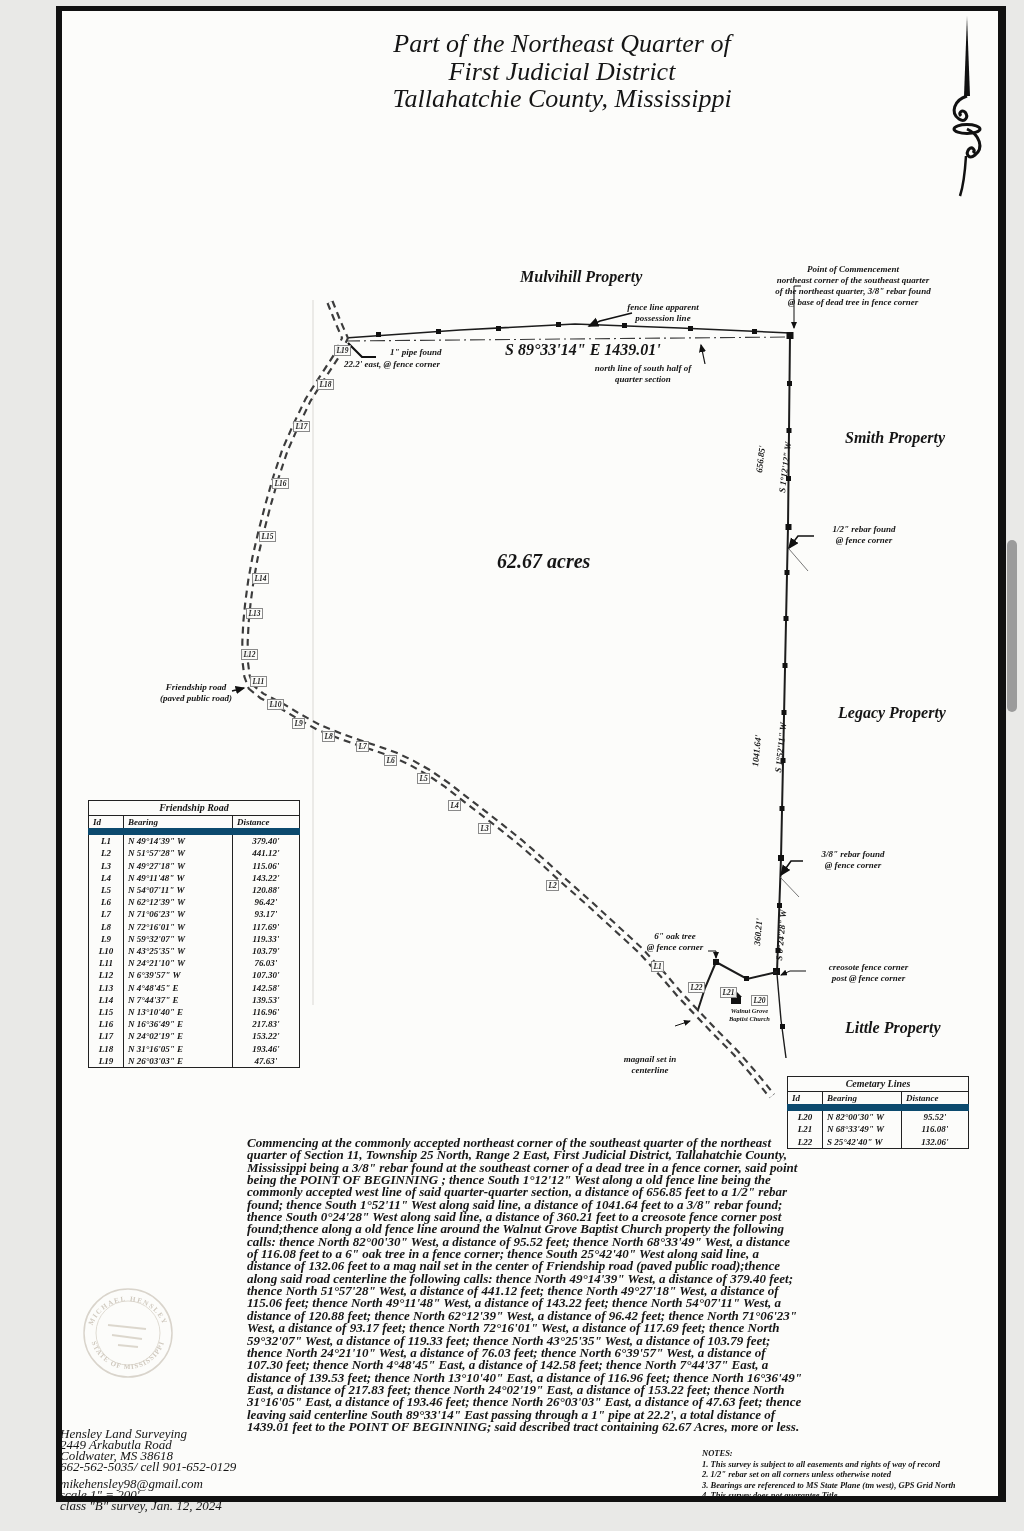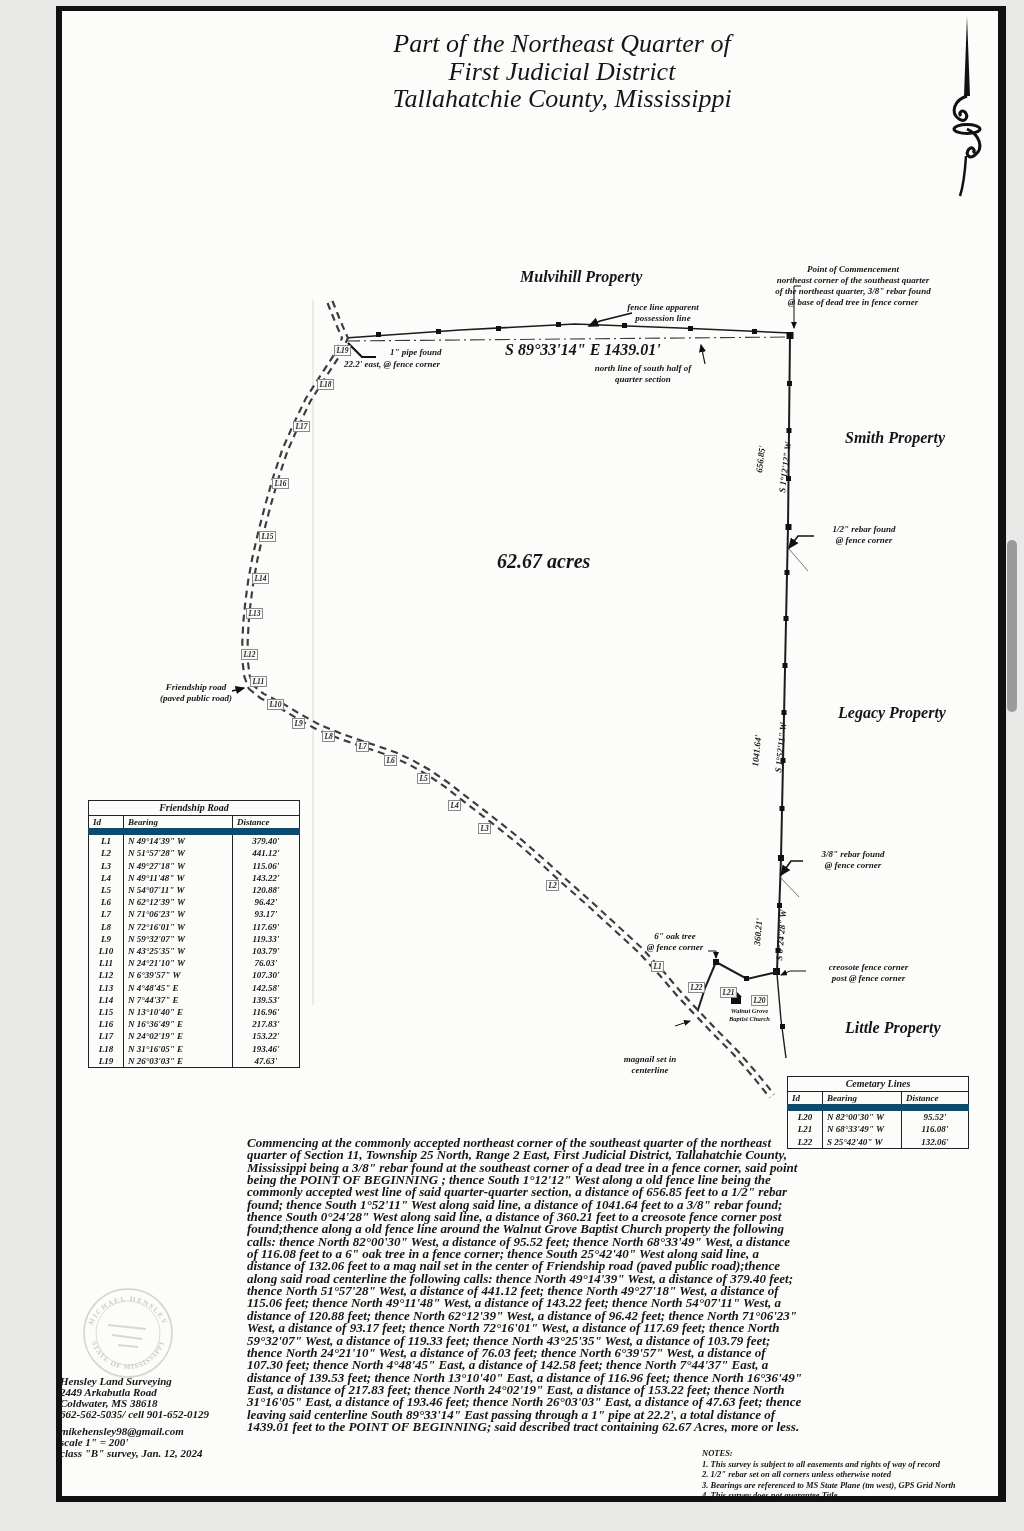--- a/index.html
+++ b/index.html
@@ -23,21 +23,21 @@
   table.survey th,table.survey td{border-left:1px solid #222;border-right:1px solid #222;
                padding:0 4px;font-size:9px;line-height:12.2px;text-align:left;font-weight:bold;font-style:italic;}
   table.survey .ttl{border:none;border-bottom:1px solid #222;text-align:center;font-size:10px;line-height:14px;}
   table.survey thead th{border-bottom:7px solid #0c4a6e;}
   #ftable{left:88px;top:800px;width:212px;}
   #ctable{left:787px;top:1076px;width:182px;}
   #ftable td:first-child,#ctable td:first-child{text-align:center;width:26px;}
   #ftable td:last-child,#ctable td:last-child{text-align:center;width:58px;}
   #legal{position:absolute;left:247px;top:1137px;width:557px;font-weight:bold;font-style:italic;
          font-size:13px;line-height:12.35px;text-align:left;}
-  #surveyor{position:absolute;left:60px;top:1376px;font-weight:bold;font-style:italic;font-size:11px;line-height:11px;}
+  #surveyor{position:absolute;left:60px;top:1428px;font-weight:normal;font-style:italic;font-size:13px;line-height:11px;}
   #surveyor .gap{height:6px;}
   #notes{position:absolute;left:702px;top:1448px;width:292px;font-weight:bold;font-style:italic;font-size:8.5px;line-height:10.5px;}
   #notes .list-row{padding-left:10px;text-indent:-10px;}
   #scroll-thumb{position:absolute;left:1007px;top:540px;width:10px;height:172px;background:#9b9b9b;border-radius:5px;}
 </style>
 </head>
 <body>
 
 <div id="page">
   <div id="sheet"></div>

